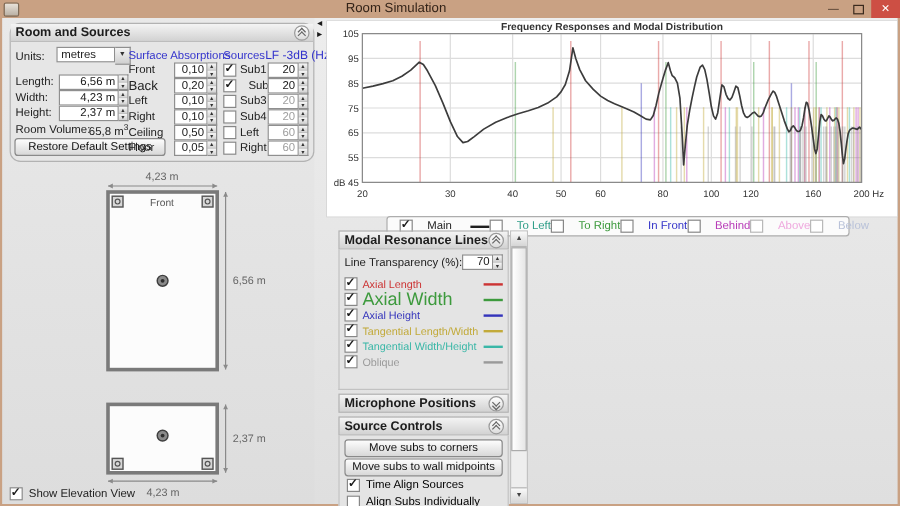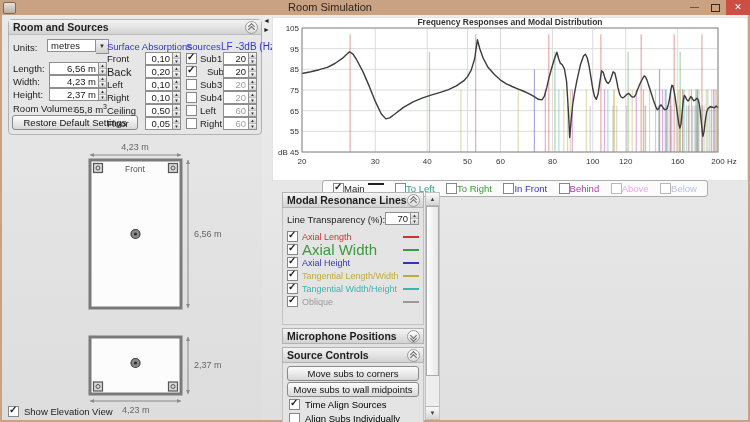--- a/index.html
+++ b/index.html
@@ -10,42 +10,42 @@
   .win-icon{position:absolute;left:3px;top:2px;width:11px;height:10px;background:linear-gradient(#e8e2da,#b9b0a4);border:1px solid #7c6a57;border-radius:2px;}
   .tb-btns{position:absolute;right:0;top:0;height:15px;display:flex;}
   .tb-btn{width:21px;height:15px;text-align:center;font-size:9px;line-height:14px;color:#3a2a1d;}
   .tb-close{width:24px;background:#cd4f44;color:#fff;font-size:9px;line-height:15px;}
   .restore-glyph{display:inline-block;width:7px;height:6px;border:1px solid #3a2a1d;background:transparent;margin-top:4px;}
   
   .content{position:absolute;left:2px;top:15px;right:2px;bottom:2px;background:linear-gradient(#ededed,#dfdfdf);}
   .left-region{position:absolute;left:0;top:0;width:260px;bottom:0;background:linear-gradient(#e9e9e9,#dddddd);}
   .splitter-arrow{position:absolute;font-size:7px;color:#1a1a1a;line-height:8px;}
   
-  .panel{position:absolute;background:#e6e6e6;border:1px solid #b2b2b2;border-radius:4px;text-decoration:underline;}
+  .panel{position:absolute;background:#e6e6e6;border:1px solid #b2b2b2;border-radius:9px;text-decoration:underline;}
   .panel-header{position:relative;height:14px;background:linear-gradient(#f4f4f4,#d2d2d2);border-bottom:1px solid #bdbdbd;}
   .panel-header .ph-title{position:absolute;left:4px;top:1px;font-size:10.5px;font-weight:bold;color:#1d1d1d;}
   .hdr-btn{position:absolute;right:3px;top:1px;width:11px;height:11px;border-radius:50%;border:1px solid #9a9a9a;background:linear-gradient(#ffffff,#dcdcdc);}
   .chev{position:absolute;left:2.5px;width:4px;height:4px;border-left:1.5px solid #666;border-top:1.5px solid #666;transform:rotate(45deg);}
   .chev.c1{top:2px}.chev.c2{top:5px}
   .chev.down{transform:rotate(225deg);}
   
   .lbl{position:absolute;font-size:9.5px;color:#222;white-space:nowrap;}
   .blue{color:#3333cc;}
   .field{background:#fff;border:1px solid #8f8f8f;font-size:9.5px;text-align:right;padding:0 2px 0 0;color:#1a1a1a;line-height:11px;height:11px;}
   .field.gray{color:#a0a0a0;}
   .spin{width:8px;display:flex;flex-direction:column;border:1px solid #8f8f8f;border-left:none;height:13px;box-sizing:border-box;}
   .spin i{flex:1;background:linear-gradient(#f6f6f6,#d2d2d2);font-style:normal;font-size:4.5px;line-height:5px;text-align:center;color:#333;border-bottom:1px solid #c0c0c0;}
   .spin i:last-child{border-bottom:none;}
   .cb{width:9px;height:9px;background:#fff;border:1px solid #878787;position:relative;flex:none;box-sizing:content-box;}
   .cb.checked::after{content:"✓";position:absolute;left:0px;top:-3px;font-size:10px;font-weight:bold;color:#1a1a1a;}
   .cb.dis{border-color:#b8b8b8;}
   .btn{border:1px solid #8a8a8a;border-radius:3px;background:linear-gradient(#fdfdfd,#d8d8d8);font-size:10px;color:#111;text-align:center;}
   .row{display:flex;align-items:center;}
   .legend-row{position:absolute;border:1px solid #adadad;border-radius:3px;background:#fbfbfb;display:flex;align-items:center;justify-content:space-between;padding:0 10px;}
-  .legend-item{display:flex;align-items:flex-start;gap:0;font-size:9.5px;white-space:nowrap;}
+  .legend-item{display:flex;align-items:center;gap:12px;font-size:9.5px;white-space:nowrap;}
   
   .sb{position:absolute;background:#eeeeee;border:1px solid #c2c2c2;}
   .sb-btn{position:absolute;left:0;right:0;height:12px;background:linear-gradient(#fafafa,#d6d6d6);border-bottom:1px solid #b6b6b6;font-size:6px;color:#444;text-align:center;line-height:12px;}
   .sb-btn.bottom{border-top:1px solid #b6b6b6;border-bottom:none;}
   .sb-thumb{position:absolute;left:0;right:0;background:linear-gradient(90deg,#ffffff,#e6e6e6);border:1px solid #ababab;}
   .swatch{height:2px;width:16px;}
   svg text{font-family:"Liberation Sans",sans-serif;}
 </style>
 </head>
 <body>

